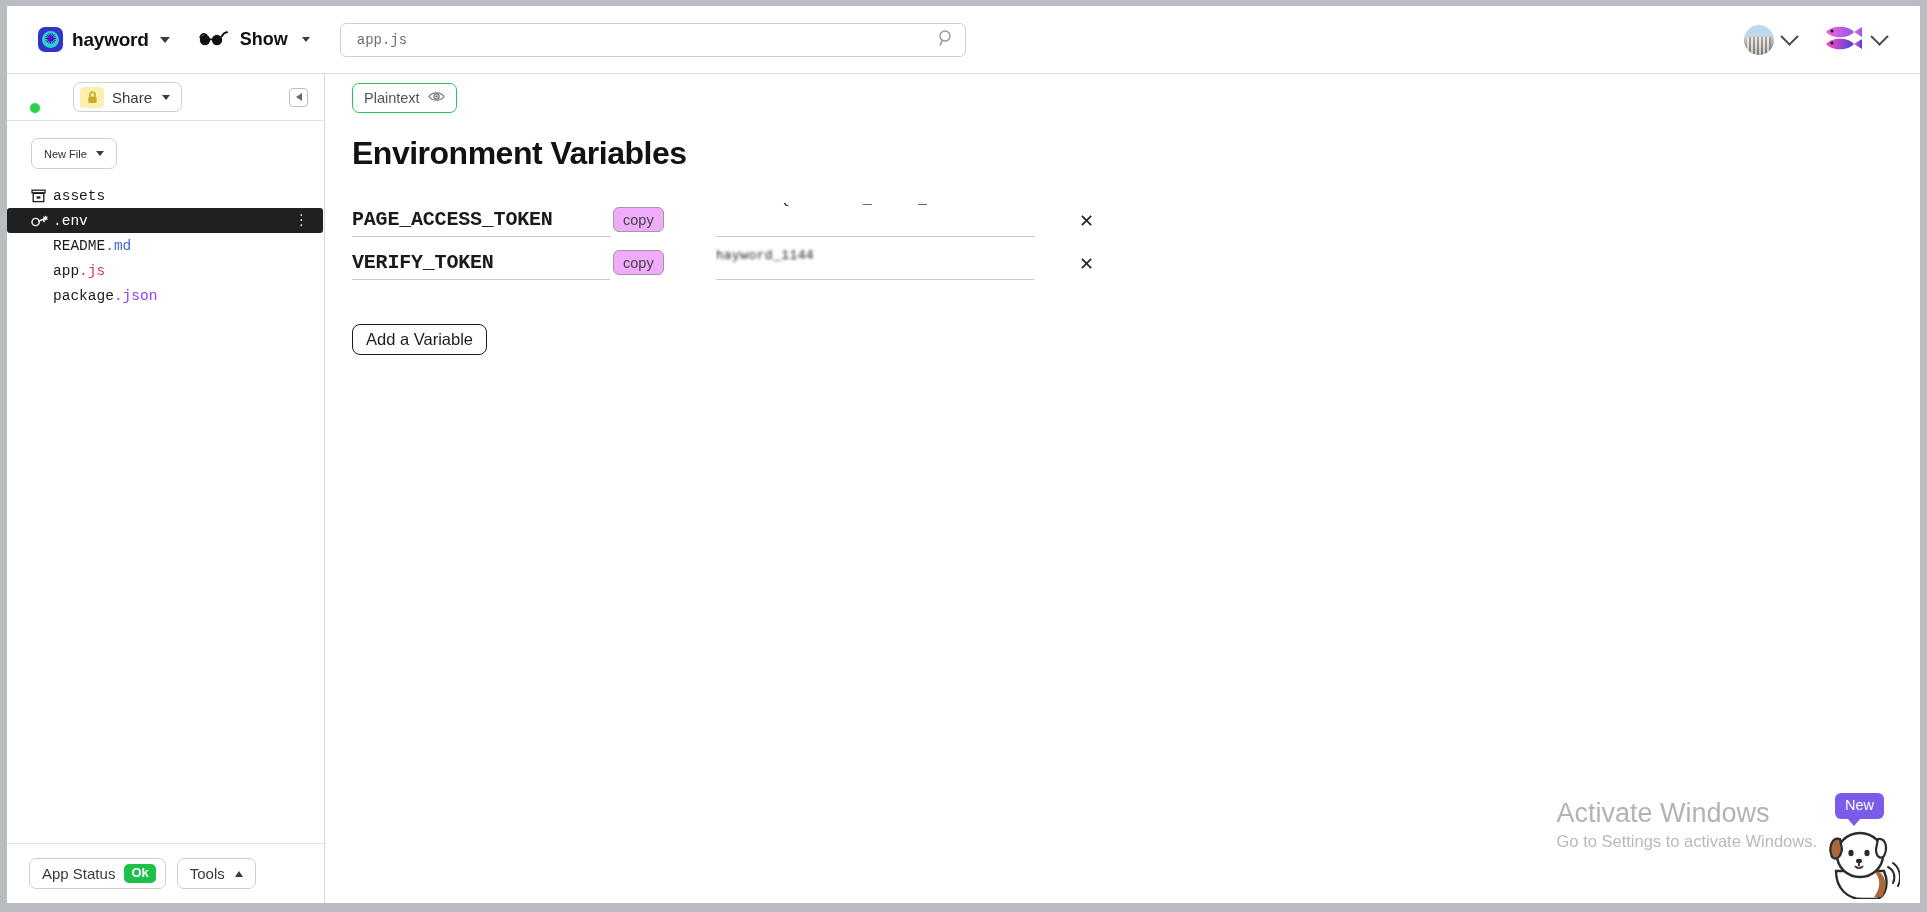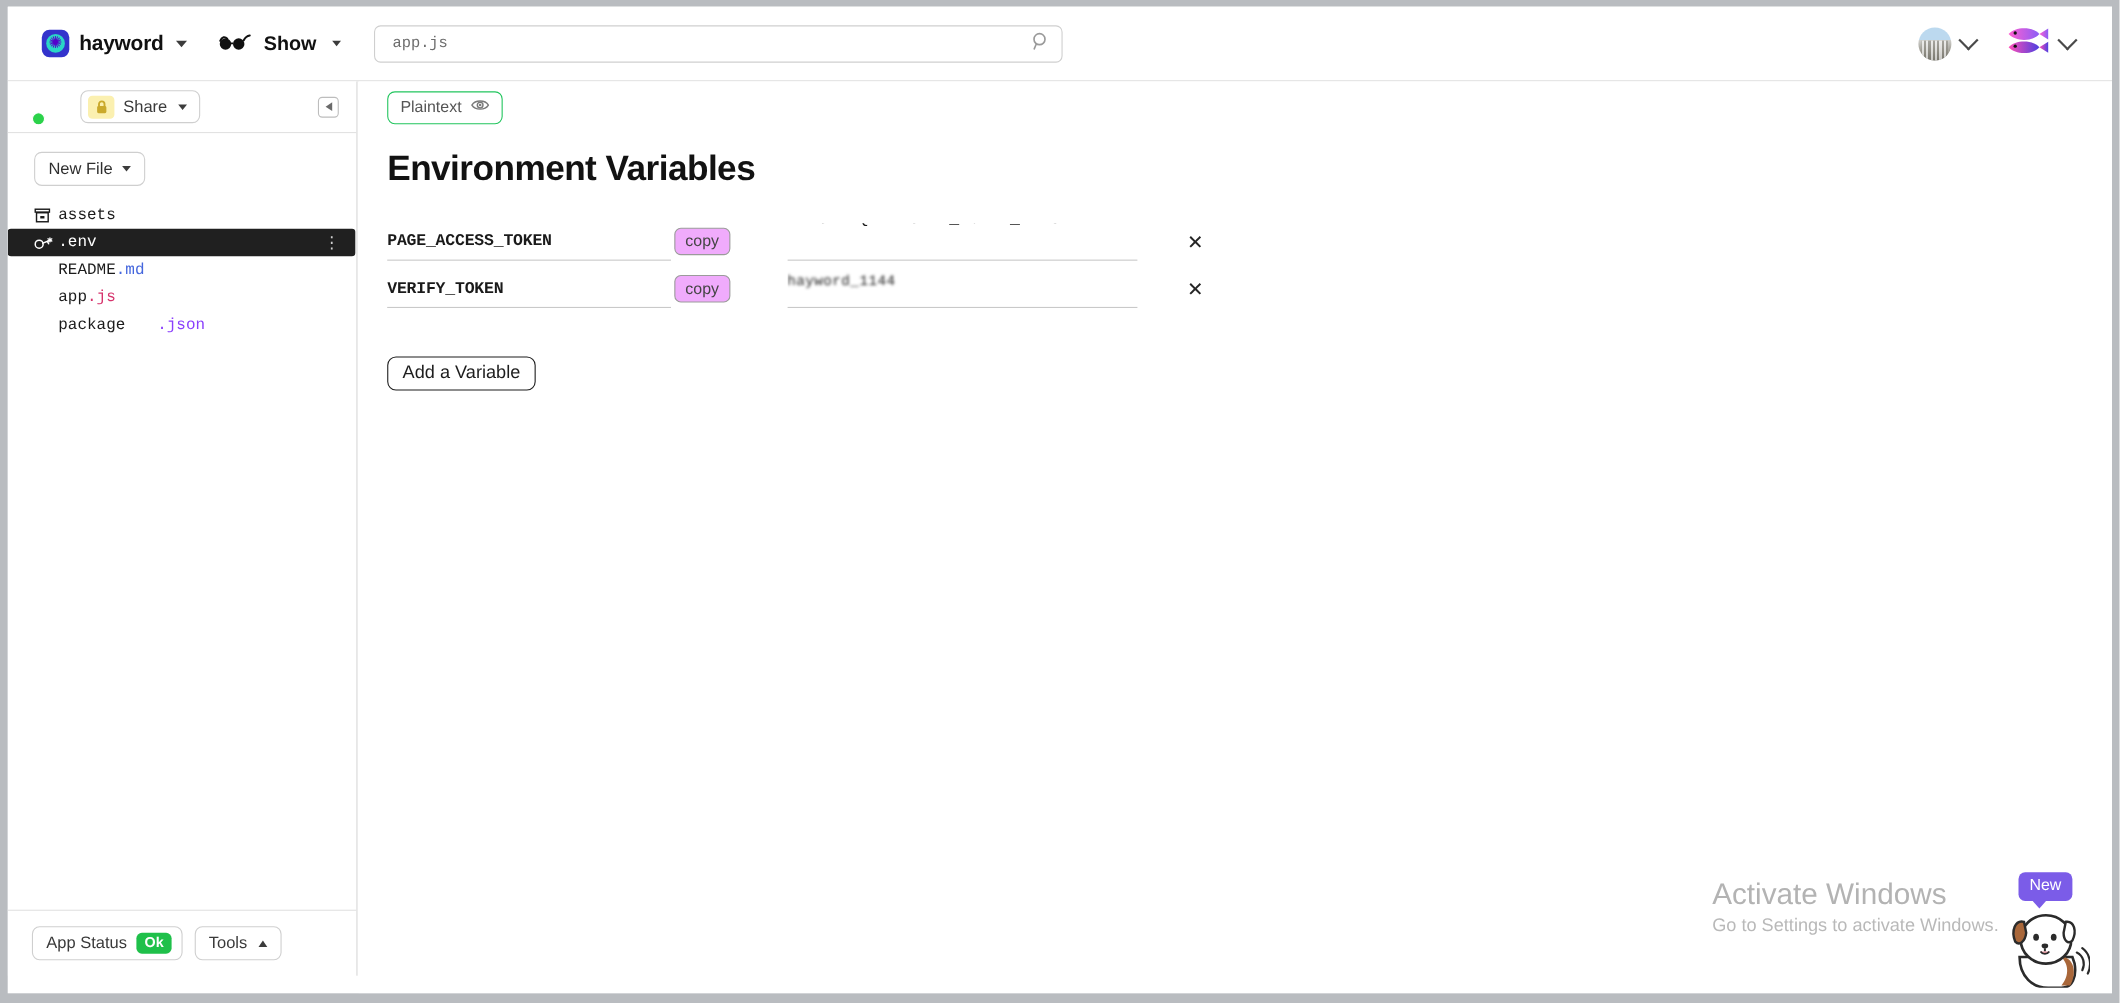--- a/index.html
+++ b/index.html
@@ -118,21 +118,21 @@
     width: 13px; height: 13px;
     border-right: 2.4px solid #4a4a4a;
     border-bottom: 2.4px solid #4a4a4a;
     transform: rotate(45deg) translate(-2px,-2px);
     flex: none;
   }
   .fish-wrap { display: flex; align-items: center; gap: 9px; cursor: pointer; }
 
   
   .sidebar {
-    position: absolute; left: 0; top: 68px; bottom: 16px; width: 318px;
+    position: absolute; left: 0; top: 68px; bottom: 0; width: 318px;
     background: #ffffff;
     border-right: 1px solid #d8d8d8;
     display: flex; flex-direction: column;
   }
   .sb-head {
     height: 47px; flex: none;
     border-bottom: 1px solid #e2e2e2;
     display: flex; align-items: center;
     padding: 0 16px 0 22px;
     gap: 12px;
@@ -185,21 +185,21 @@
     display: block;
   }
 
   .sb-body { flex: 1 1 auto; padding: 17px 0 0 0; overflow: hidden; }
   .newfile-btn {
     margin: 0 0 14px 24px;
     display: inline-flex; align-items: center; gap: 7px;
     height: 31px; padding: 0 12px;
     border: 1px solid #cfcfcf; border-radius: 7px;
     background: #fff; cursor: pointer;
-    font-size: 15px; color: #2e2e2e;
+    font-size: 11px; color: #2e2e2e;
   }
 
   .file-list { list-style: none; }
   .file-row {
     height: 25px;
     display: flex; align-items: center;
     padding: 0 14px 0 24px;
     font-family: "Liberation Mono", monospace;
     font-size: 14.5px; color: #1b1b1b;
     cursor: pointer; position: relative;
@@ -209,21 +209,21 @@
     background: #202020; color: #ffffff; border-radius: 3px;
     margin-right: 1px;
   }
   .file-row .kebab {
     margin-left: auto; color: #cfcfcf;
     letter-spacing: 0; font-size: 15px; line-height: 1;
     font-family: "DejaVu Sans", sans-serif;
   }
   .ext-md { color: #4466dd; }
   .ext-js { color: #d6336c; }
-  .ext-json { color: #8a3ffc; margin-left: 29px; }
+  .ext-json { color: #8a3ffc; }
 
   .sb-foot {
     flex: none; height: 60px;
     border-top: 1px solid #e2e2e2;
     display: flex; align-items: center; gap: 11px;
     padding: 0 22px;
   }
   .status-btn {
     display: flex; align-items: center; gap: 9px;
     height: 31px; padding: 0 9px 0 12px;
@@ -284,21 +284,21 @@
     height: 43px; position: relative;
   }
   .var-key-cell {
     width: 258px; flex: none;
     display: flex; align-items: center;
     height: 34px;
     border-bottom: 1px solid #c9c9c9;
   }
   .var-key {
     font-family: "Liberation Mono", monospace;
-    font-size: 15px; font-weight: bold; color: #1a1a1a;
+    font-size: 20px; font-weight: bold; color: #1a1a1a;
     letter-spacing: -0.2px;
     border: none; outline: none; background: transparent;
     width: 100%;
   }
   .copy-btn {
     flex: none;
     margin: 0 0 0 3px;
     height: 25px; padding: 0 9px;
     border: 1px solid #9b9b9b; border-radius: 6px;
     background: #f0abfc; cursor: pointer;

